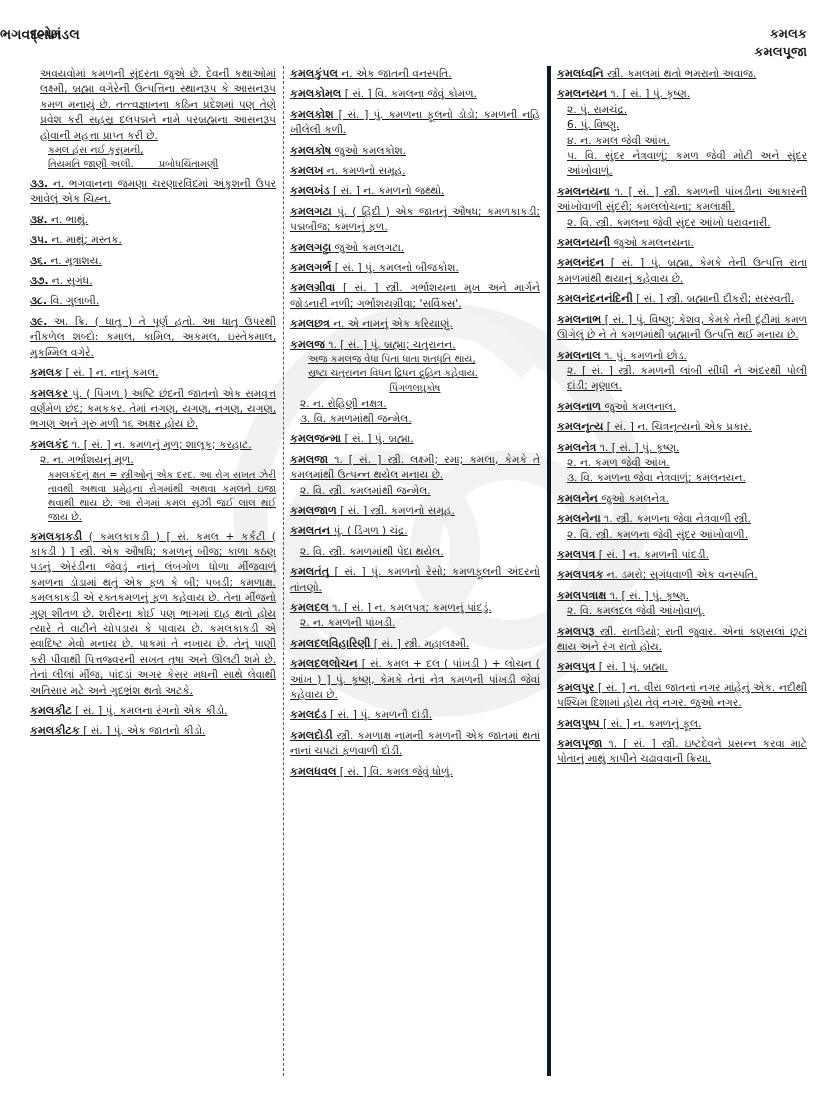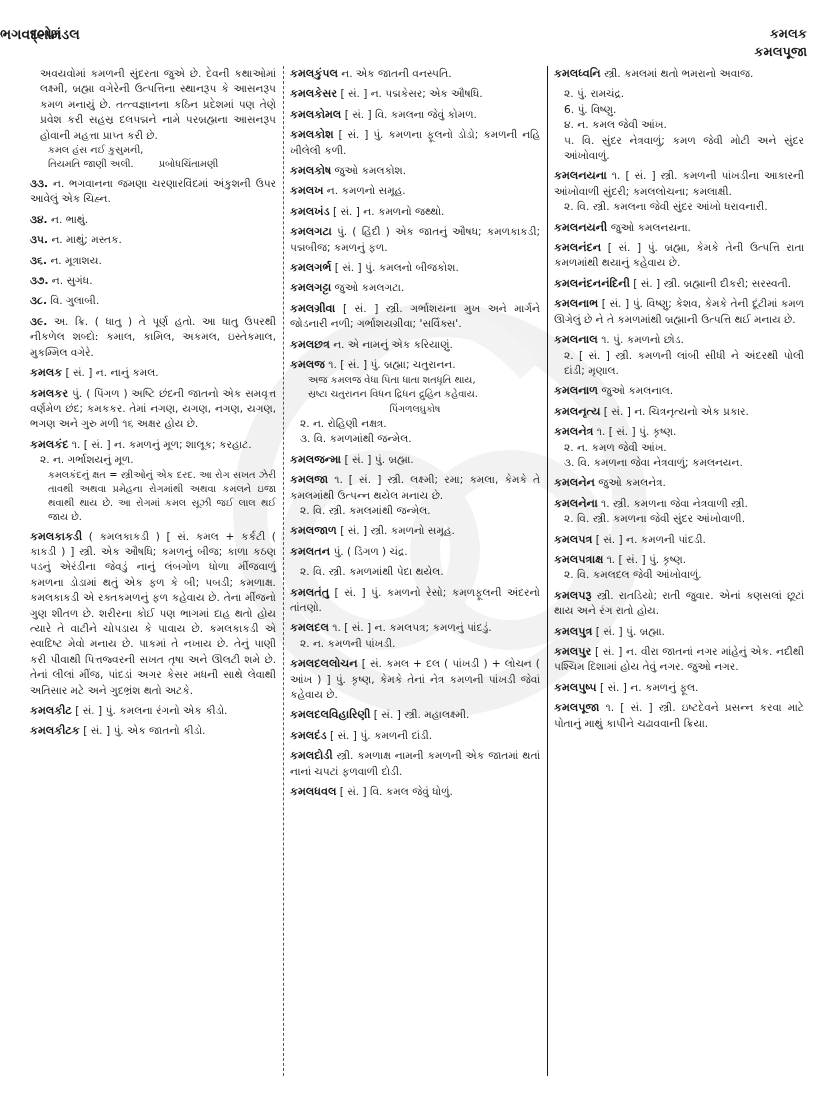--- a/index.html
+++ b/index.html
@@ -18,24 +18,24 @@
   }
   .page-num { position: absolute; left: 30px; top: 4px; font-size: 14px; font-weight: bold; }
   .running-title { position: absolute; left: 0; width: 825px; top: 4px; text-align: left; font-size: 14px; font-weight: bold; }
   .guide-first { position: absolute; right: 14px; top: 4px; font-size: 13px; font-weight: bold; }
   .guide-last { position: absolute; right: 14px; top: 22px; font-size: 13px; font-weight: bold; }
 
   .columns {
     position: absolute; top: 66px; left: 30px; width: 790px; height: 1010px;
     display: flex; z-index: 1;
   }
-  .col { font-size: 10.6px; line-height: 15.4px; text-align: justify; }
+  .col { font-size: 10.6px; line-height: 15.4px; text-align: justify; text-decoration: underline; }
   .col-1 { width: 246px; padding-right: 7px; }
   .col-2 { width: 250px; padding: 0 7px 0 6px; border-left: 1px dashed #555; }
-  .col-3 { width: 250px; padding: 0 0 0 6px; border-left: 1px solid #0f172a; }
+  .col-3 { width: 250px; padding: 0 0 0 6px; border-left: 4px solid #0f172a; }
   .entry { margin-bottom: 5px; }
   .entry p { margin: 0; }
   .hw { font-weight: bold; font-size: 11.2px; }
   .indent { padding-left: 10px; }
   .sense { padding-left: 10px; }
   .quote { padding-left: 18px; font-size: 9.8px; line-height: 14px; }
   .quote-src { text-align: center; font-size: 9.6px; }
   .num { font-weight: bold; }
   .footer { position: absolute; left: 30px; top: 1078px; font-size: 11px; z-index: 1; margin-top: 28px; }
 </style>
@@ -106,45 +106,42 @@
     <div class="entry">
         <p><span class="hw">કમલકીટક</span> <span>[ સં. ] પું. એક જાતનો કીડો.</span></p>
       </div>
   </div>
 
   <div class="col col-2">
     <div class="entry">
         <p><span class="hw">કમલકુંપલ</span> <span>ન. એક જાતની વનસ્પતિ.</span></p>
       </div>
     <div class="entry">
-        <p><span class="hw">કમલકેસર</span> <span>[ સં. ] ન. પદ્મકેસર; એક ઔષધિ.</span></p>
-      </div>
-    <div class="entry">
         <p><span class="hw">કમલકોમલ</span> <span>[ સં. ] વિ. કમલના જેવું કોમળ.</span></p>
       </div>
     <div class="entry">
         <p><span class="hw">કમલકોશ</span> <span>[ સં. ] પું. કમળના ફૂલનો ડોડો; કમળની નહિ ખીલેલી કળી.</span></p>
       </div>
     <div class="entry">
         <p><span class="hw">કમલકોષ</span> <span>જુઓ કમલકોશ.</span></p>
       </div>
     <div class="entry">
         <p><span class="hw">કમલખ</span> <span>ન. કમળનો સમૂહ.</span></p>
       </div>
     <div class="entry">
         <p><span class="hw">કમલખંડ</span> <span>[ સં. ] ન. કમળનો જથ્થો.</span></p>
       </div>
     <div class="entry">
         <p><span class="hw">કમલગટા</span> <span>પું. ( હિંદી ) એક જાતનું ઔષધ; કમળકાકડી; પદ્મબીજ; કમળનું ફળ.</span></p>
       </div>
     <div class="entry">
+        <p><span class="hw">કમલગટ્ટા</span> <span>જુઓ કમલગટા.</span></p>
+      </div>
+    <div class="entry">
         <p><span class="hw">કમલગર્ભ</span> <span>[ સં. ] પું. કમલનો બીજકોશ.</span></p>
-      </div>
-    <div class="entry">
-        <p><span class="hw">કમલગટ્ટા</span> <span>જુઓ કમલગટા.</span></p>
       </div>
     <div class="entry">
         <p><span class="hw">કમલગ્રીવા</span> <span>[ સં. ] સ્ત્રી. ગર્ભાશયના મુખ અને માર્ગને જોડનારી નળી; ગર્ભાશયગ્રીવા; 'સર્વિક્સ'.</span></p>
       </div>
     <div class="entry">
         <p><span class="hw">કમલછત્ર</span> <span>ન. એ નામનું એક કરિયાણું.</span></p>
       </div>
     <div class="entry">
       <p><span class="hw">કમલજ</span> <span>૧. [ સં. ] પું. બ્રહ્મા; ચતુરાનન.</span></p>
       <p class="quote">અજ કમલજ વેધા પિતા ધાતા શતધૃતિ થાય,</p>
@@ -170,41 +167,42 @@
       <p class="sense">૨. વિ. સ્ત્રી. કમળમાંથી પેદા થયેલ.</p>
     </div>
     <div class="entry">
         <p><span class="hw">કમલતંતુ</span> <span>[ સં. ] પું. કમળનો રેસો; કમળફૂલની અંદરનો તાંતણો.</span></p>
       </div>
     <div class="entry">
       <p><span class="hw">કમલદલ</span> <span>૧. [ સં. ] ન. કમલપત્ર; કમળનું પાંદડું.</span></p>
       <p class="sense">૨. ન. કમળની પાંખડી.</p>
     </div>
     <div class="entry">
+        <p><span class="hw">કમલદલવિહારિણી</span> <span>[ સં. ] સ્ત્રી. મહાલક્ષ્મી.</span></p>
+      </div>
+    <div class="entry">
         <p><span class="hw">કમલદલલોચન</span> <span>[ સં. કમલ + દલ ( પાંખડી ) + લોચન ( આંખ ) ] પું. કૃષ્ણ, કેમકે તેનાં નેત્ર કમળની પાંખડી જેવાં કહેવાય છે.</span></p>
       </div>
     <div class="entry">
-        <p><span class="hw">કમલદલવિહારિણી</span> <span>[ સં. ] સ્ત્રી. મહાલક્ષ્મી.</span></p>
-      </div>
-    <div class="entry">
         <p><span class="hw">કમલદંડ</span> <span>[ સં. ] પું. કમળની દાંડી.</span></p>
       </div>
     <div class="entry">
         <p><span class="hw">કમલદોડી</span> <span>સ્ત્રી. કમળાક્ષ નામની કમળની એક જાતમાં થતાં નાનાં ચપટાં ફળવાળી દોડી.</span></p>
       </div>
     <div class="entry">
         <p><span class="hw">કમલધવલ</span> <span>[ સં. ] વિ. કમલ જેવું ધોળું.</span></p>
       </div>
   </div>
 
   <div class="col col-3">
     <div class="entry">
         <p><span class="hw">કમલધ્વનિ</span> <span>સ્ત્રી. કમલમાં થતો ભમરાનો અવાજ.</span></p>
       </div>
     <div class="entry">
+      <p><span class="hw">કમલનયન</span> <span>૧. [ સં. ] પું. કૃષ્ણ.</span></p>
       <p class="sense">૨. પું. રામચંદ્ર.</p>
       <p class="sense">6. પું. વિષ્ણુ.</p>
       <p class="sense">૪. ન. કમલ જેવી આંખ.</p>
       <p class="sense">૫. વિ. સુંદર નેત્રવાળું; કમળ જેવી મોટી અને સુંદર આંખોવાળું.</p>
     </div>
     <div class="entry">
       <p><span class="hw">કમલનયના</span> <span>૧. [ સં. ] સ્ત્રી. કમળની પાંખડીના આકારની આંખોવાળી સુંદરી; કમલલોચના; કમલાક્ષી.</span></p>
       <p class="sense">૨. વિ. સ્ત્રી. કમલના જેવી સુંદર આંખો ધરાવનારી.</p>
     </div>
     <div class="entry">
@@ -238,20 +236,23 @@
         <p><span class="hw">કમલનેન</span> <span>જુઓ કમલનેત્ર.</span></p>
       </div>
     <div class="entry">
       <p><span class="hw">કમલનેના</span> <span>૧. સ્ત્રી. કમળના જેવા નેત્રવાળી સ્ત્રી.</span></p>
       <p class="sense">૨. વિ. સ્ત્રી. કમળના જેવી સુંદર આંખોવાળી.</p>
     </div>
     <div class="entry">
         <p><span class="hw">કમલપત્ર</span> <span>[ સં. ] ન. કમળની પાંદડી.</span></p>
       </div>
     <div class="entry">
+        <p><span class="hw">કમલપત્રક</span> <span>ન. ડમરો; સુગંધવાળી એક વનસ્પતિ.</span></p>
+      </div>
+    <div class="entry">
       <p><span class="hw">કમલપત્રાક્ષ</span> <span>૧. [ સં. ] પું. કૃષ્ણ.</span></p>
       <p class="sense">૨. વિ. કમલદલ જેવી આંખોવાળું.</p>
     </div>
     <div class="entry">
         <p><span class="hw">કમલપરૂ</span> <span>સ્ત્રી. રાતડિયો; રાતી જુવાર. એનાં કણસલાં છૂટાં થાય અને રંગ રાતો હોય.</span></p>
       </div>
     <div class="entry">
         <p><span class="hw">કમલપુત્ર</span> <span>[ સં. ] પું. બ્રહ્મા.</span></p>
       </div>
     <div class="entry">

